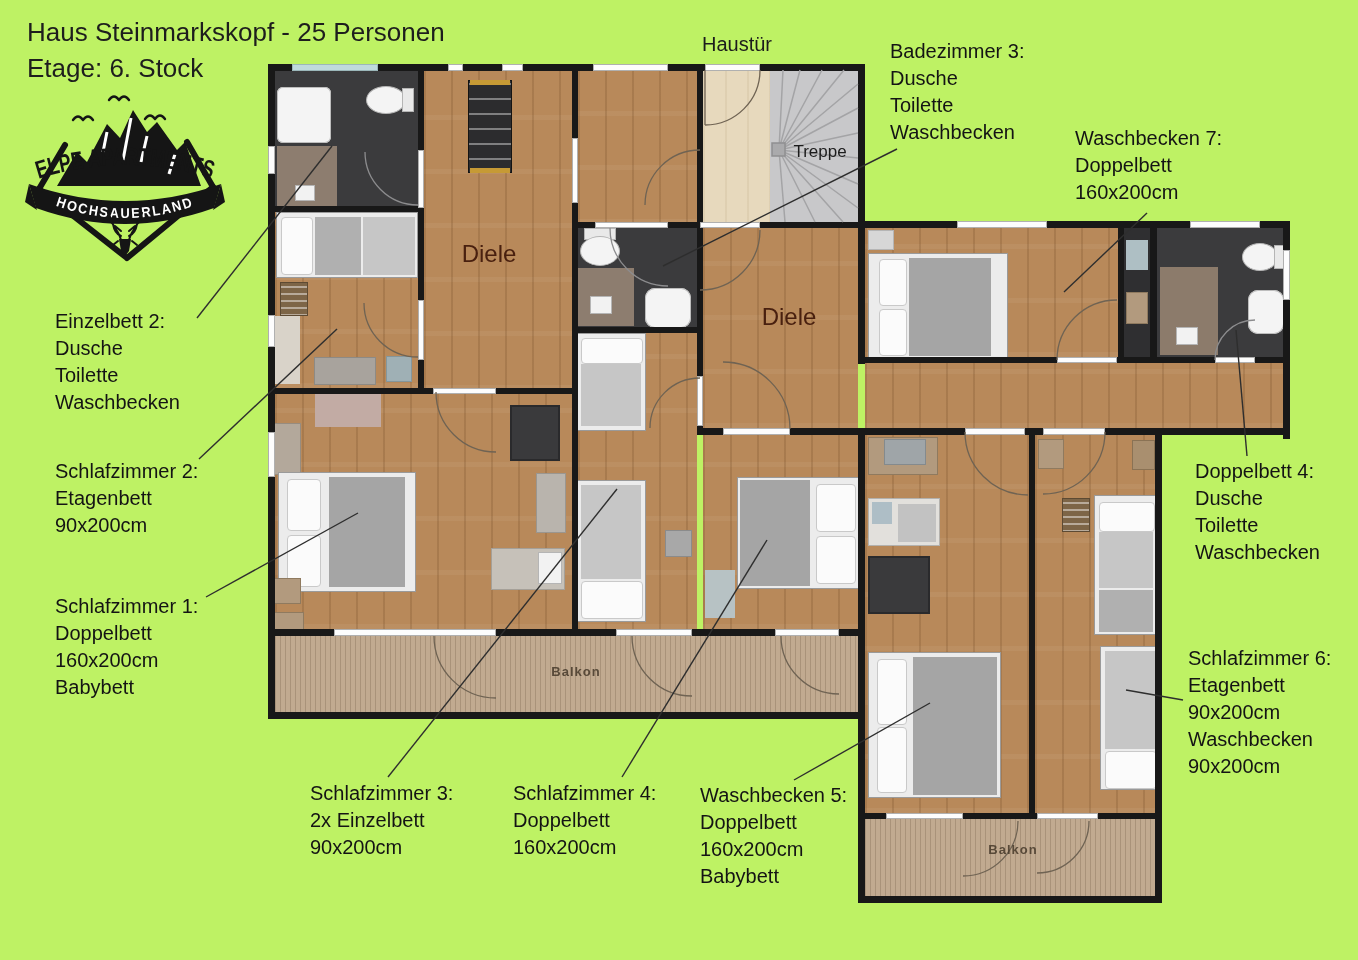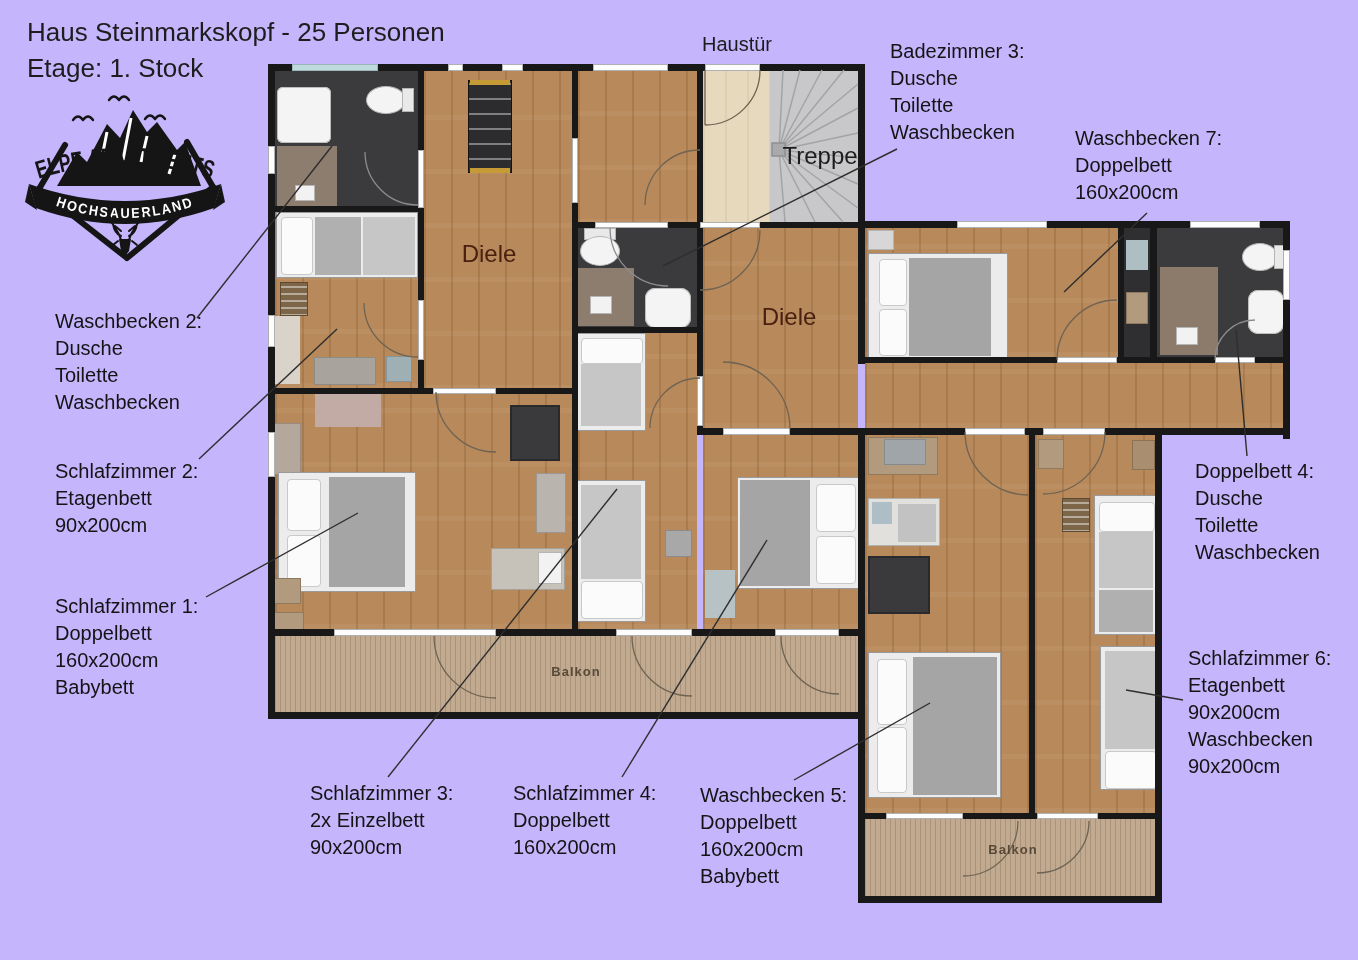--- a/index.html
+++ b/index.html
@@ -1,17 +1,17 @@
 <!DOCTYPE html>
 <html><head>
 <meta charset="utf-8">
 <style>
   html,body{margin:0;padding:0;background:#fff;}
   body{width:1358px;height:960px;overflow:hidden;font-family:"Liberation Sans",sans-serif;color:#141414;}
-  .canvas{position:relative;width:1358px;height:960px;background:#c4b5fd;}
+  .canvas{position:relative;width:1358px;height:960px;background:#bef264;}
   .abs{position:absolute;}
   
   .wood{background:#b8895a;background-image:repeating-linear-gradient(90deg,rgba(82,46,14,0.16) 0 2px,transparent 2px 27px),repeating-linear-gradient(0deg,rgba(255,255,255,0.05) 0 5px,transparent 5px 54px);z-index:1;}
   .darkroom{background:#3b3b3d;z-index:1;}
   .darkroom2{background:#2f2f31;z-index:1;}
   .entry{background:#e7d9bd;background-image:repeating-linear-gradient(90deg,rgba(120,90,40,0.08) 0 2px,transparent 2px 22px);z-index:1;}
   .stairs{background:#c8c8ca;z-index:1;}
   .deck{background:#c1aa90;background-image:repeating-linear-gradient(90deg,rgba(60,40,20,0.18) 0 1px,transparent 1px 5px);z-index:1;}
   
   .wall{position:absolute;background:#181818;z-index:3;}
@@ -34,34 +34,34 @@
   .rug-light{background:#d9d3c9;}
   .tanbox{background:#b29a7e;box-shadow:inset 0 0 0 1px #8f7a5f;}
   .graybox{background:#a8a8a8;box-shadow:inset 0 0 0 1px #8b8b8b;}
   .runner{background:#2c2c2e;box-shadow:inset 0 0 0 1px #141414;background-image:repeating-linear-gradient(0deg,transparent 0 13px,rgba(210,210,210,0.5) 13px 15px);}
   .runner .bar{position:absolute;left:2px;right:2px;height:5px;background:#c69a35;}
   
   .title{position:absolute;left:27px;top:17px;font-size:26px;color:#1d1d1d;z-index:6;}
   .subtitle{position:absolute;left:27px;top:53px;font-size:26px;color:#1d1d1d;z-index:6;}
   .room-label{position:absolute;z-index:6;text-align:center;}
   .lbl-diele{font-size:24px;color:#49200f;}
-  .lbl-treppe{font-size:24px;color:#1c1c1c;}
+  .lbl-treppe{font-size:17px;color:#1c1c1c;}
   .lbl-haustuer{font-size:20px;color:#1c1c1c;}
   .lbl-balkon{font-size:13px;font-weight:600;letter-spacing:1px;color:#473a2b;opacity:.85;}
   .ann{position:absolute;z-index:6;font-size:20px;line-height:27px;color:#141414;}
   svg.overlay{position:absolute;left:0;top:0;z-index:5;pointer-events:none;}
   svg.logo{position:absolute;z-index:6;}
 </style>
 </head>
 <body>
 
 <div class="canvas">
 
   <div class="title">Haus Steinmarkskopf - 25 Personen</div>
-  <div class="subtitle">Etage: 1. Stock</div>
+  <div class="subtitle">Etage: 6. Stock</div>
 
   <svg class="logo" style="left:25px;top:90px" width="200" height="178" viewBox="0 0 200 178">
     <defs>
       <path id="arcTop" d="M 10 90 Q 100 60 190 90"></path>
       <path id="arcBot" d="M 26 114 Q 100 142 174 114"></path>
       <path id="antlerL" d="M96 151 C95 141 88 139 86 129 M96 146 C91 144 89 140 88 134 M96 141 L90 136 M86 129 L83 123 M88 134 L84 130"></path>
     </defs>
     <g stroke="#151515" stroke-width="2.4" fill="none" stroke-linecap="round">
       <path d="M48 30 Q53 23 58 30 M58 30 Q63 23 68 30"></path>
       <path d="M84 10 Q89 3 94 10 M94 10 Q99 3 104 10"></path>
@@ -325,21 +325,21 @@
     <div>Dusche</div>
     <div>Toilette</div>
     <div>Waschbecken</div>
   </div>
   <div class="ann" style="left:1075px;top:125px">
     <div>Waschbecken 7:</div>
     <div>Doppelbett</div>
     <div>160x200cm</div>
   </div>
   <div class="ann" style="left:55px;top:308px">
-    <div>Waschbecken 2:</div>
+    <div>Einzelbett 2:</div>
     <div>Dusche</div>
     <div>Toilette</div>
     <div>Waschbecken</div>
   </div>
   <div class="ann" style="left:55px;top:458px">
     <div>Schlafzimmer 2:</div>
     <div>Etagenbett</div>
     <div>90x200cm</div>
   </div>
   <div class="ann" style="left:1195px;top:458px">

